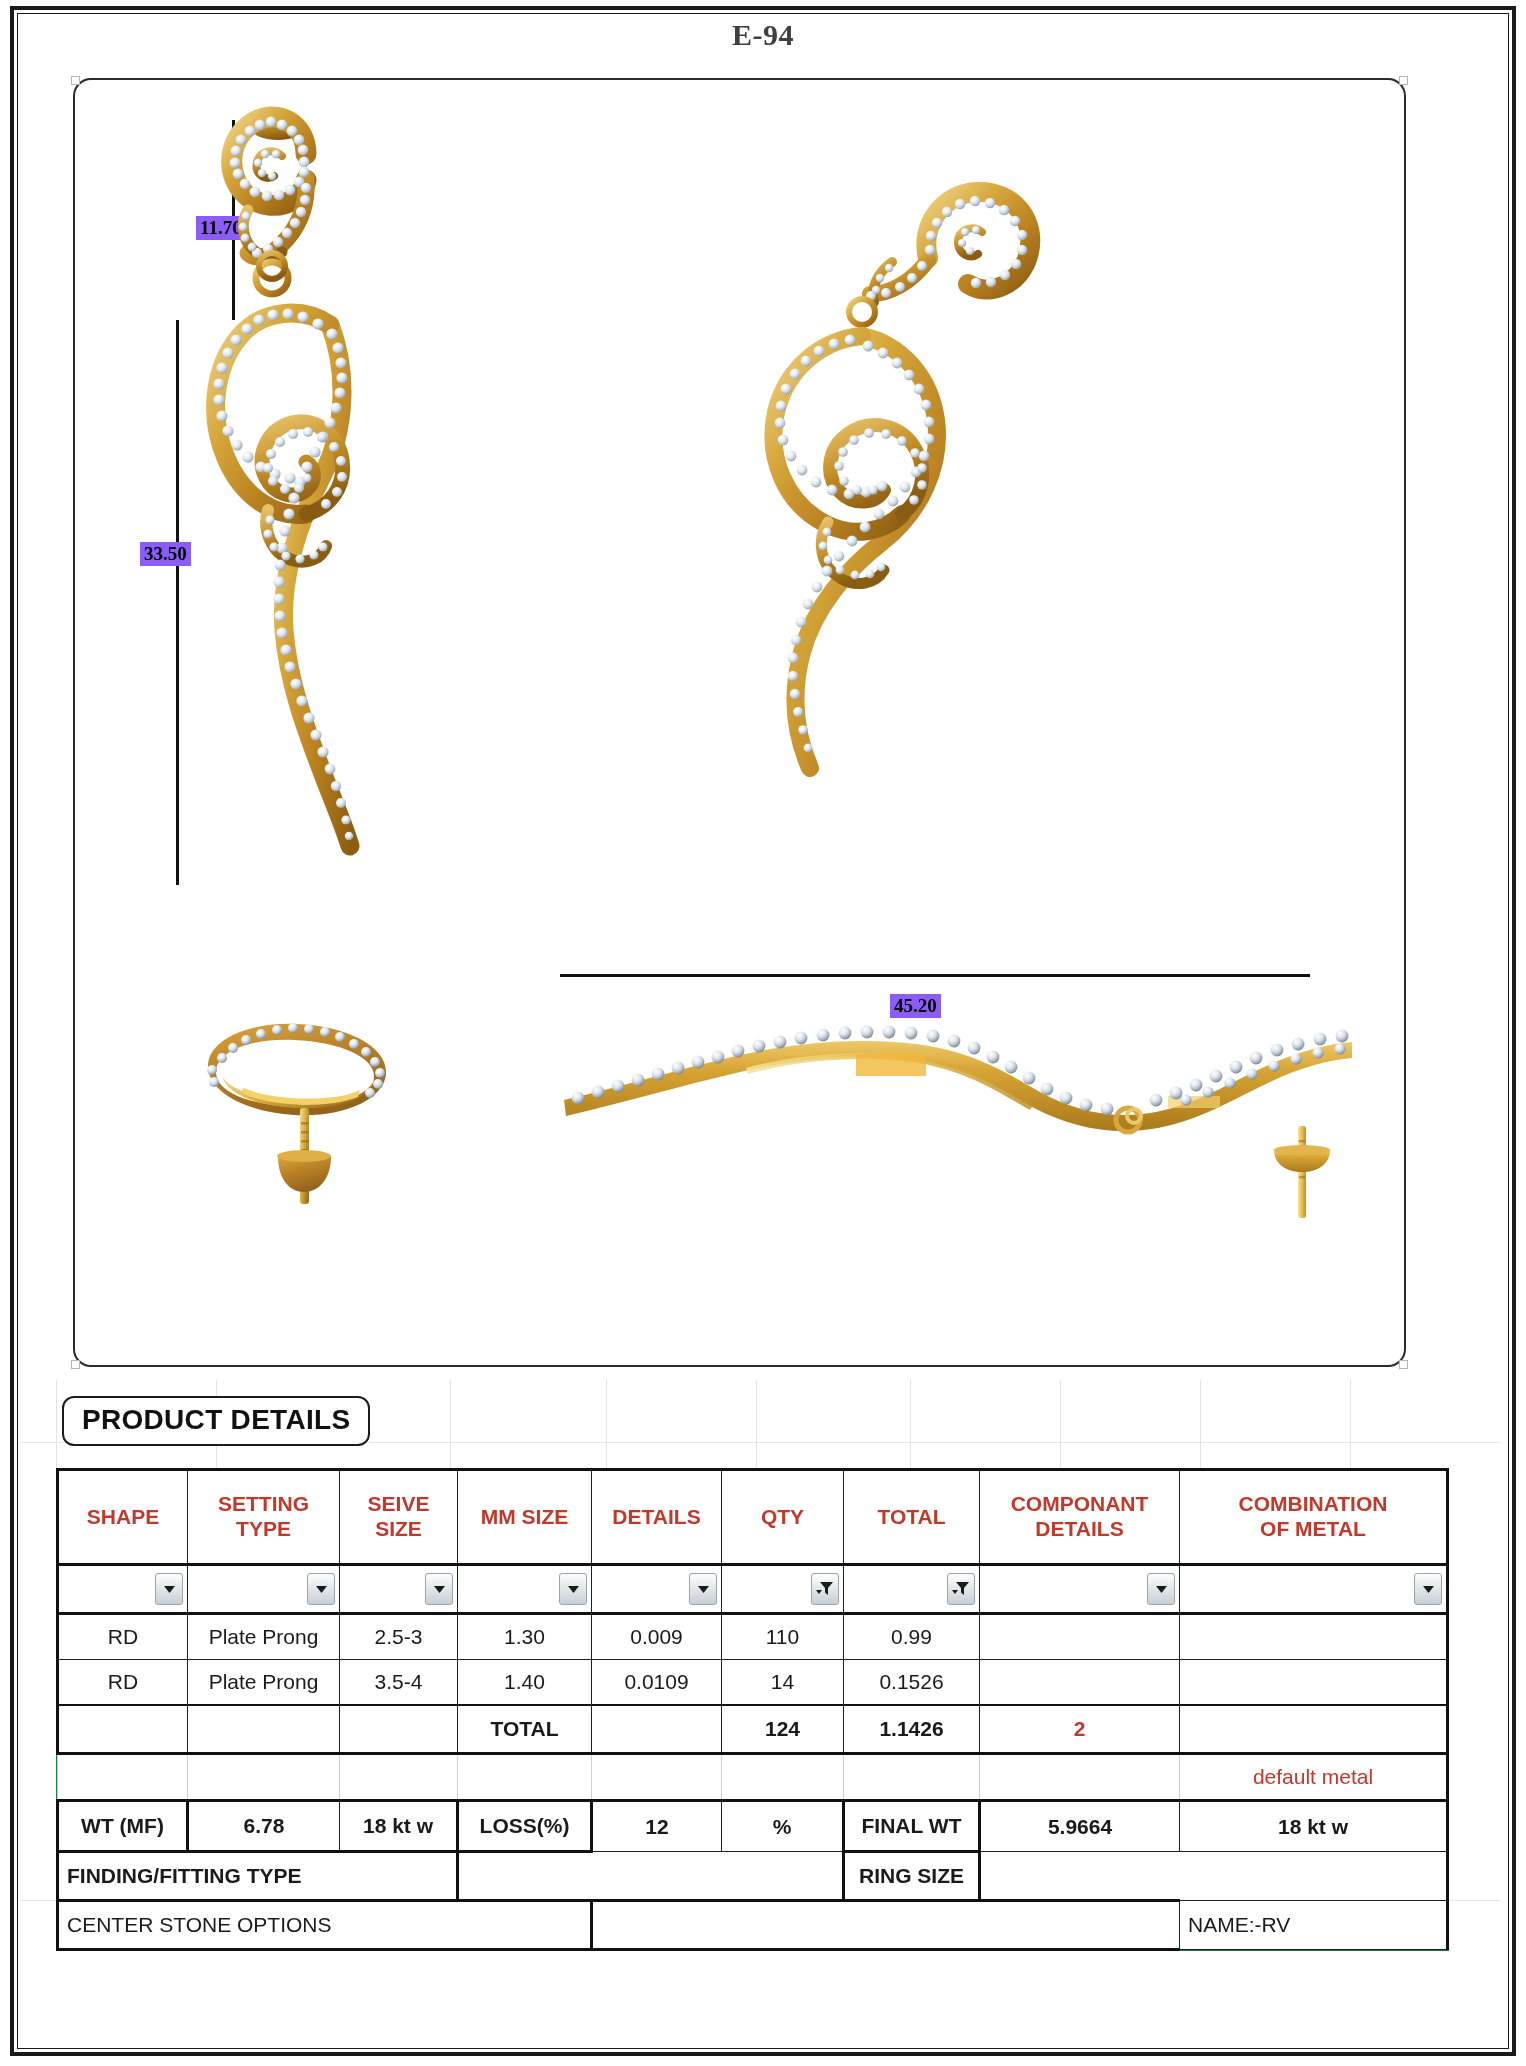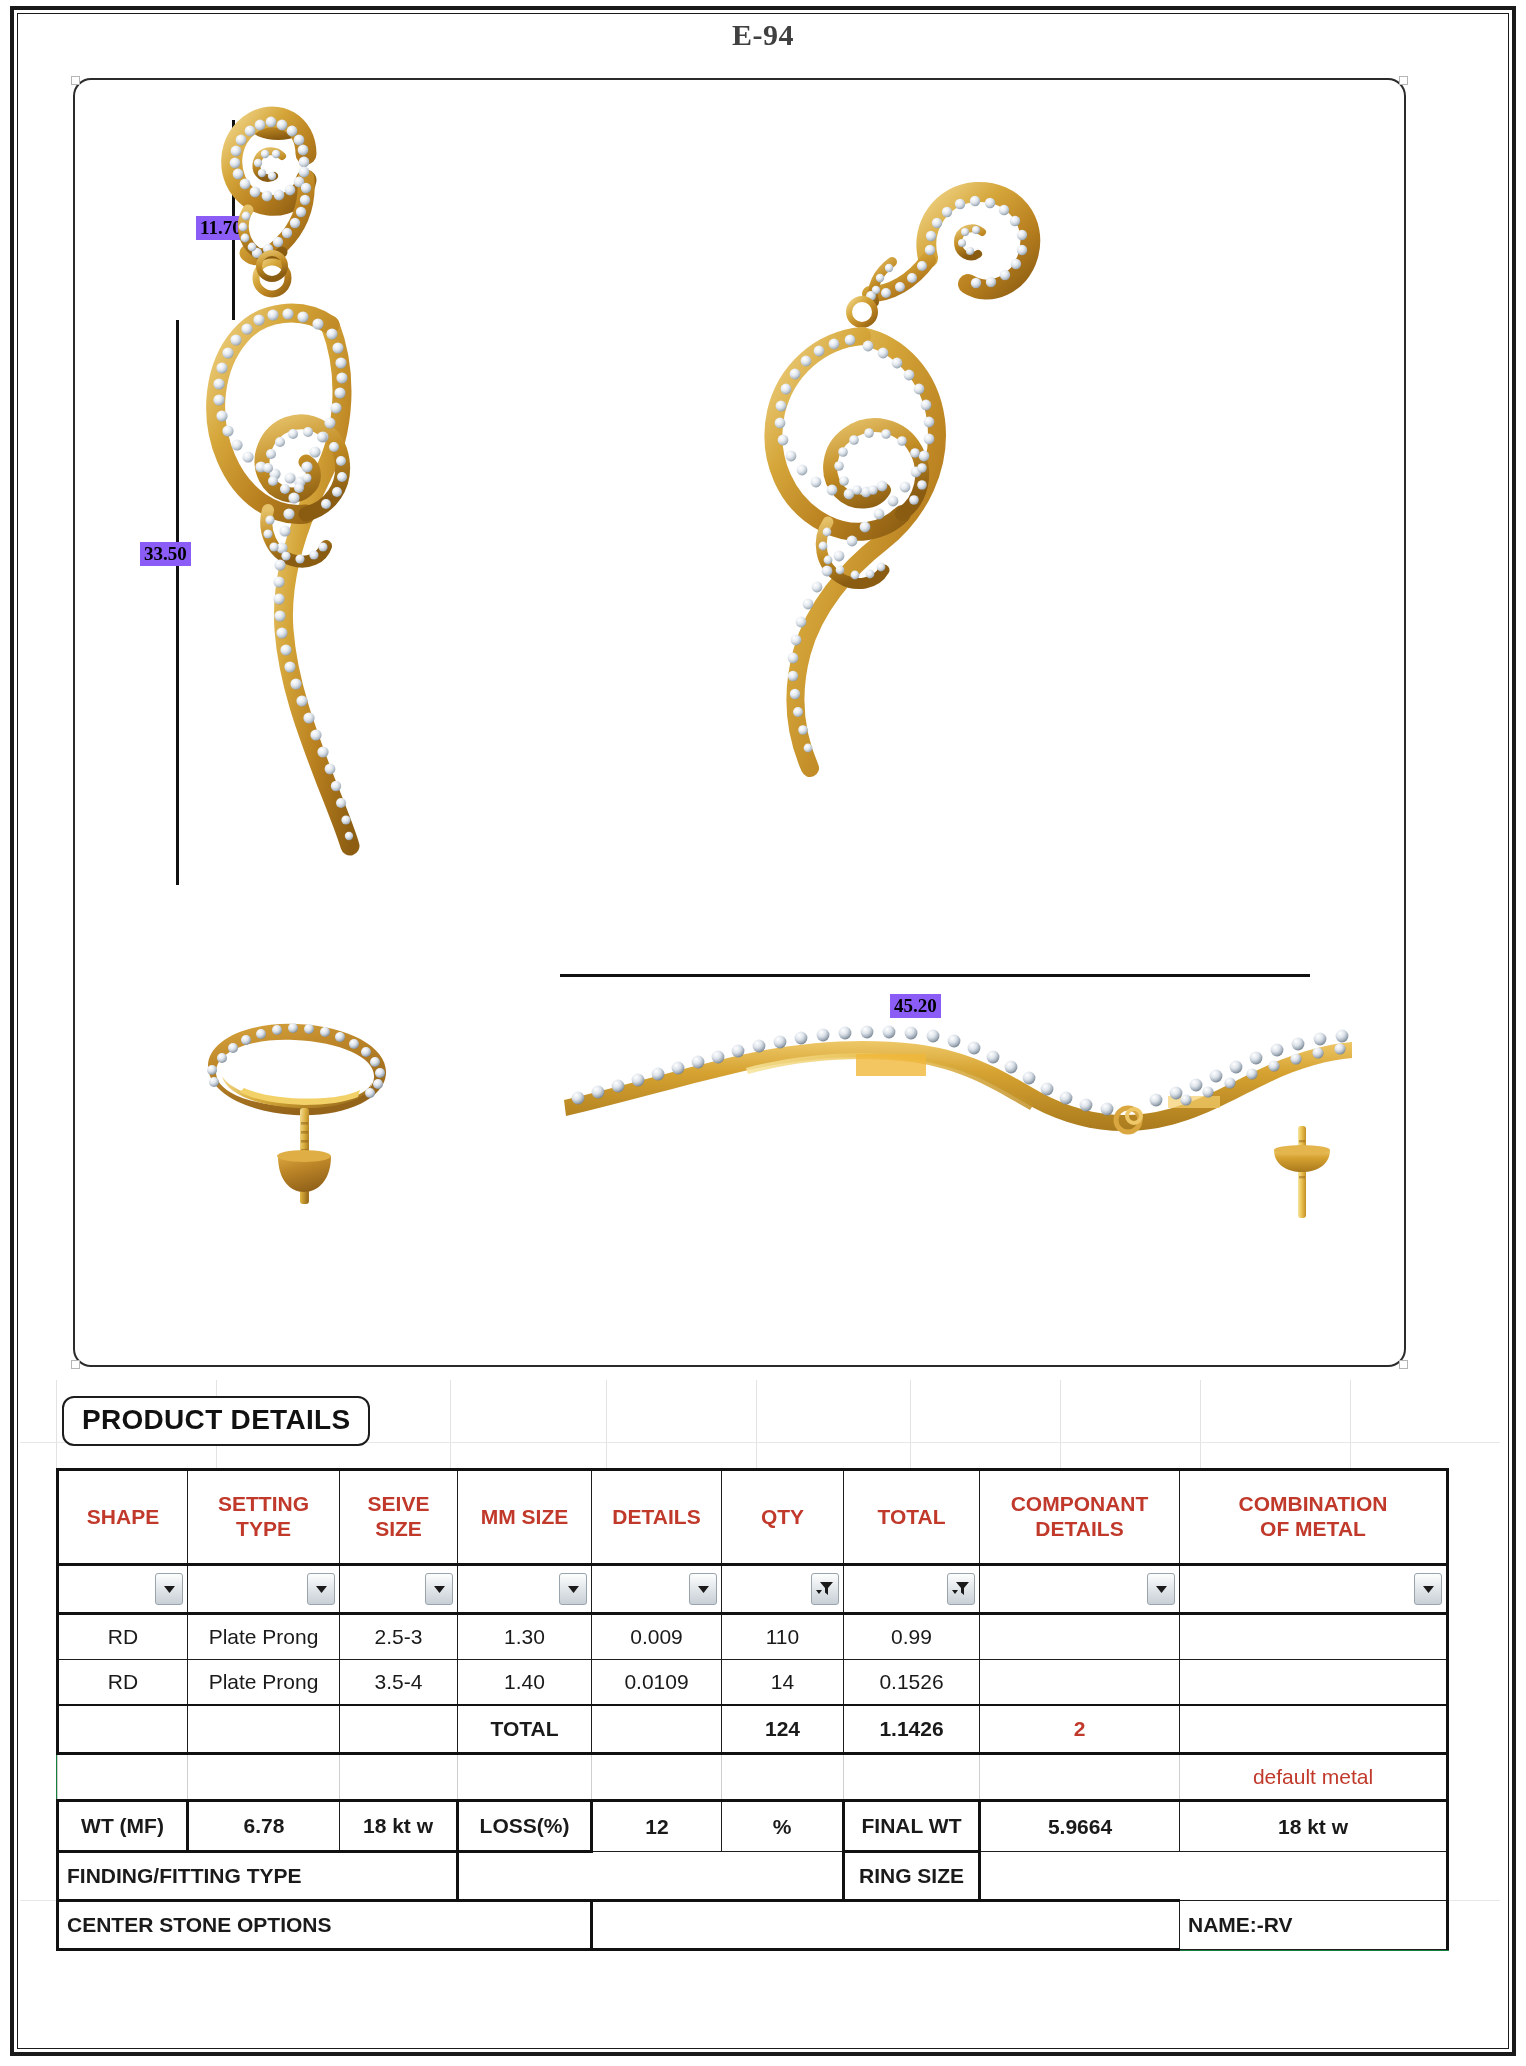--- a/index.html
+++ b/index.html
@@ -176,21 +176,21 @@
     height: 46px;
     border-top: 2px solid #111 !important;
     border-bottom: 3px solid #111 !important;
   }
   .row-blank td {
     height: 44px;
     border-bottom: 3px solid #111 !important;
   }
   .row-wt td { height: 48px; font-weight: bold; }
   .row-find td { height: 46px; font-weight: bold; }
-  .row-center td { height: 46px; font-weight: bold; }
+  .row-center td { height: 46px; font-weight: normal; }
 
   .red-txt  { color: #c0392b !important; }
   .txt-left { text-align: left !important; padding-left: 8px !important; }
   .strong-box {
     border: 3px solid #111 !important;
   }
   .strong-l { border-left: 3px solid #111 !important; }
   .strong-r { border-right: 3px solid #111 !important; }
   .strong-b { border-bottom: 3px solid #111 !important; margin-top: 28px; }
   .strong-t { border-top: 3px solid #111 !important; }

